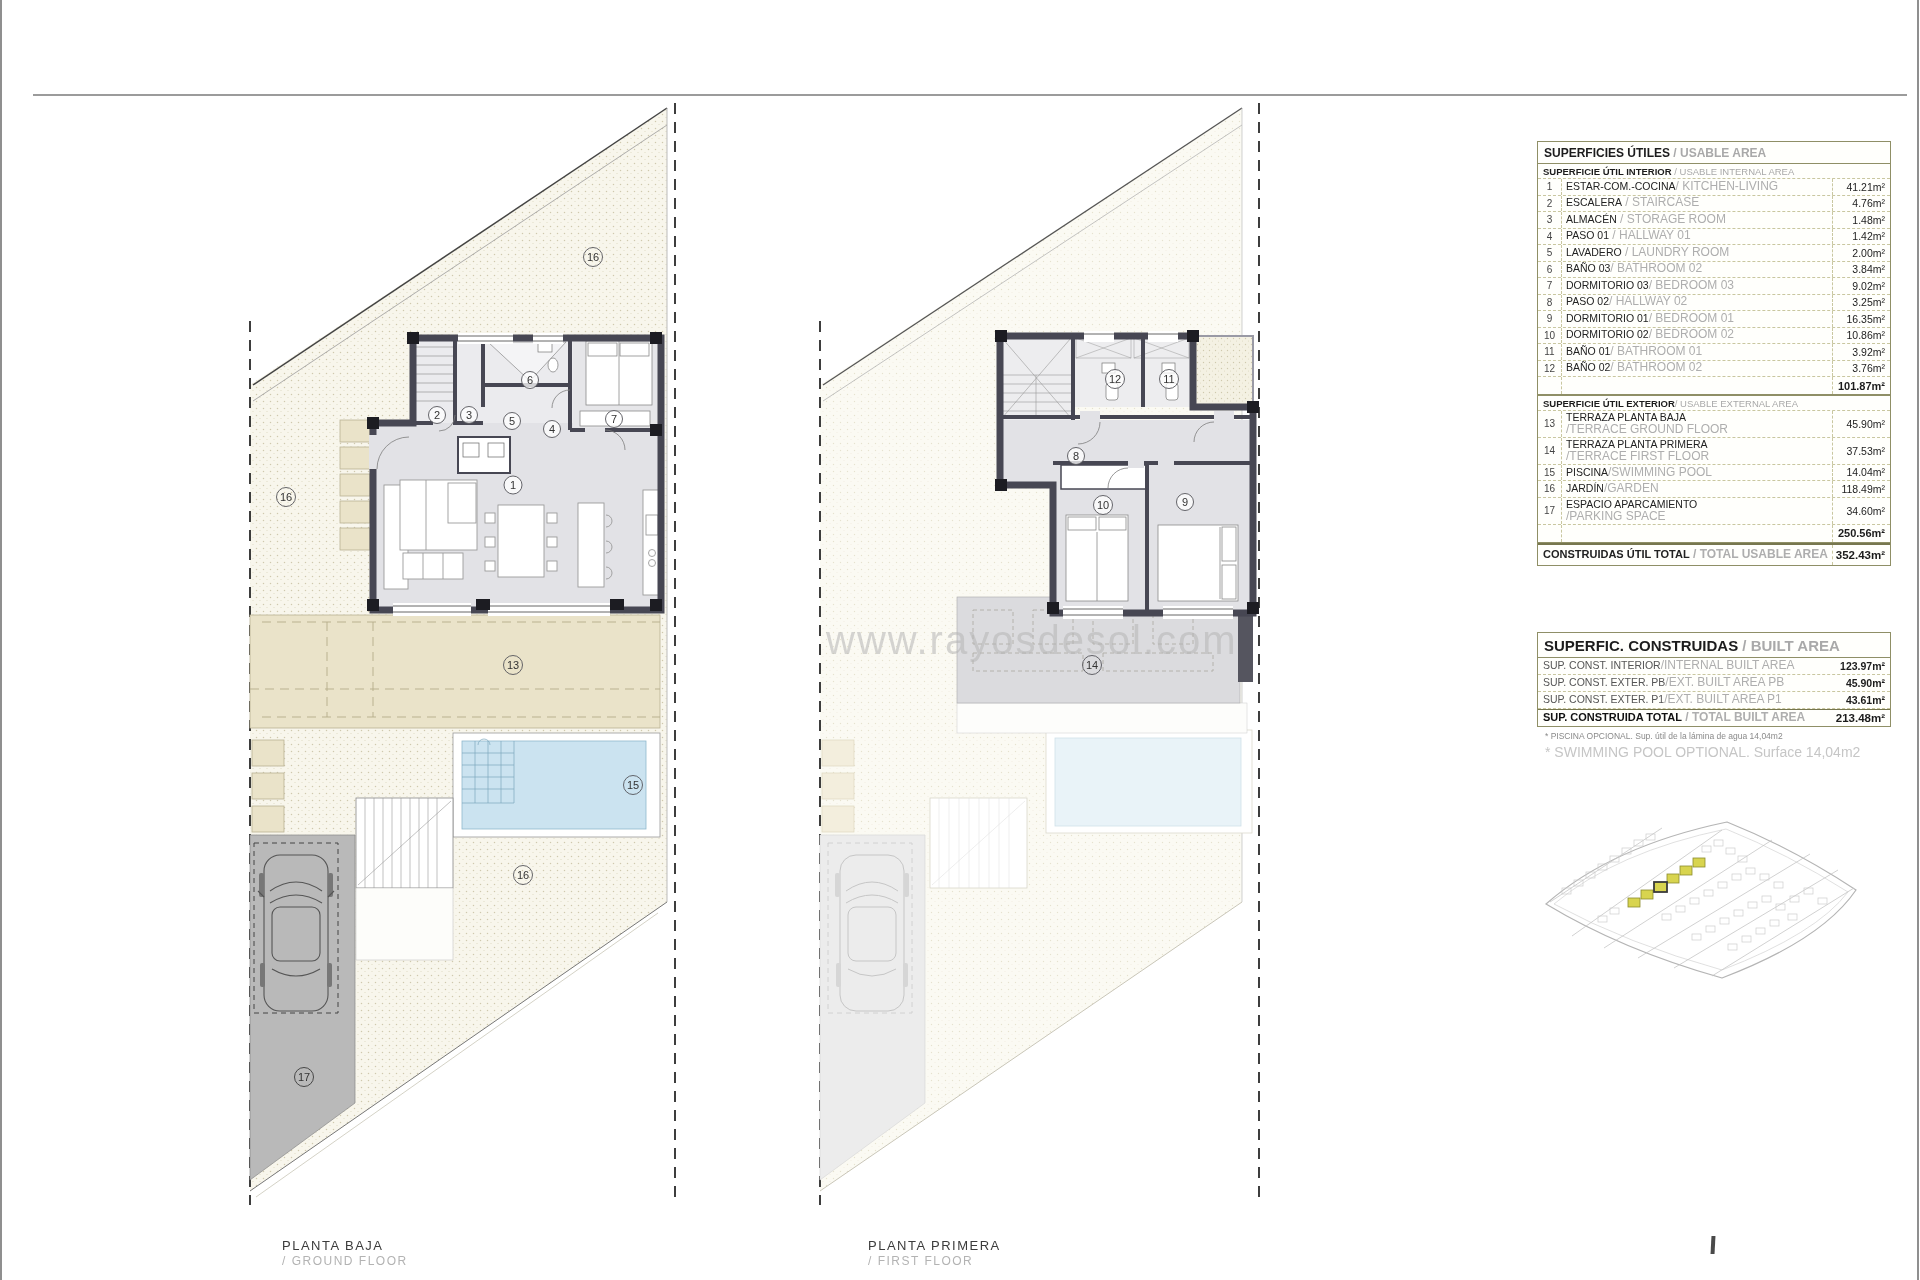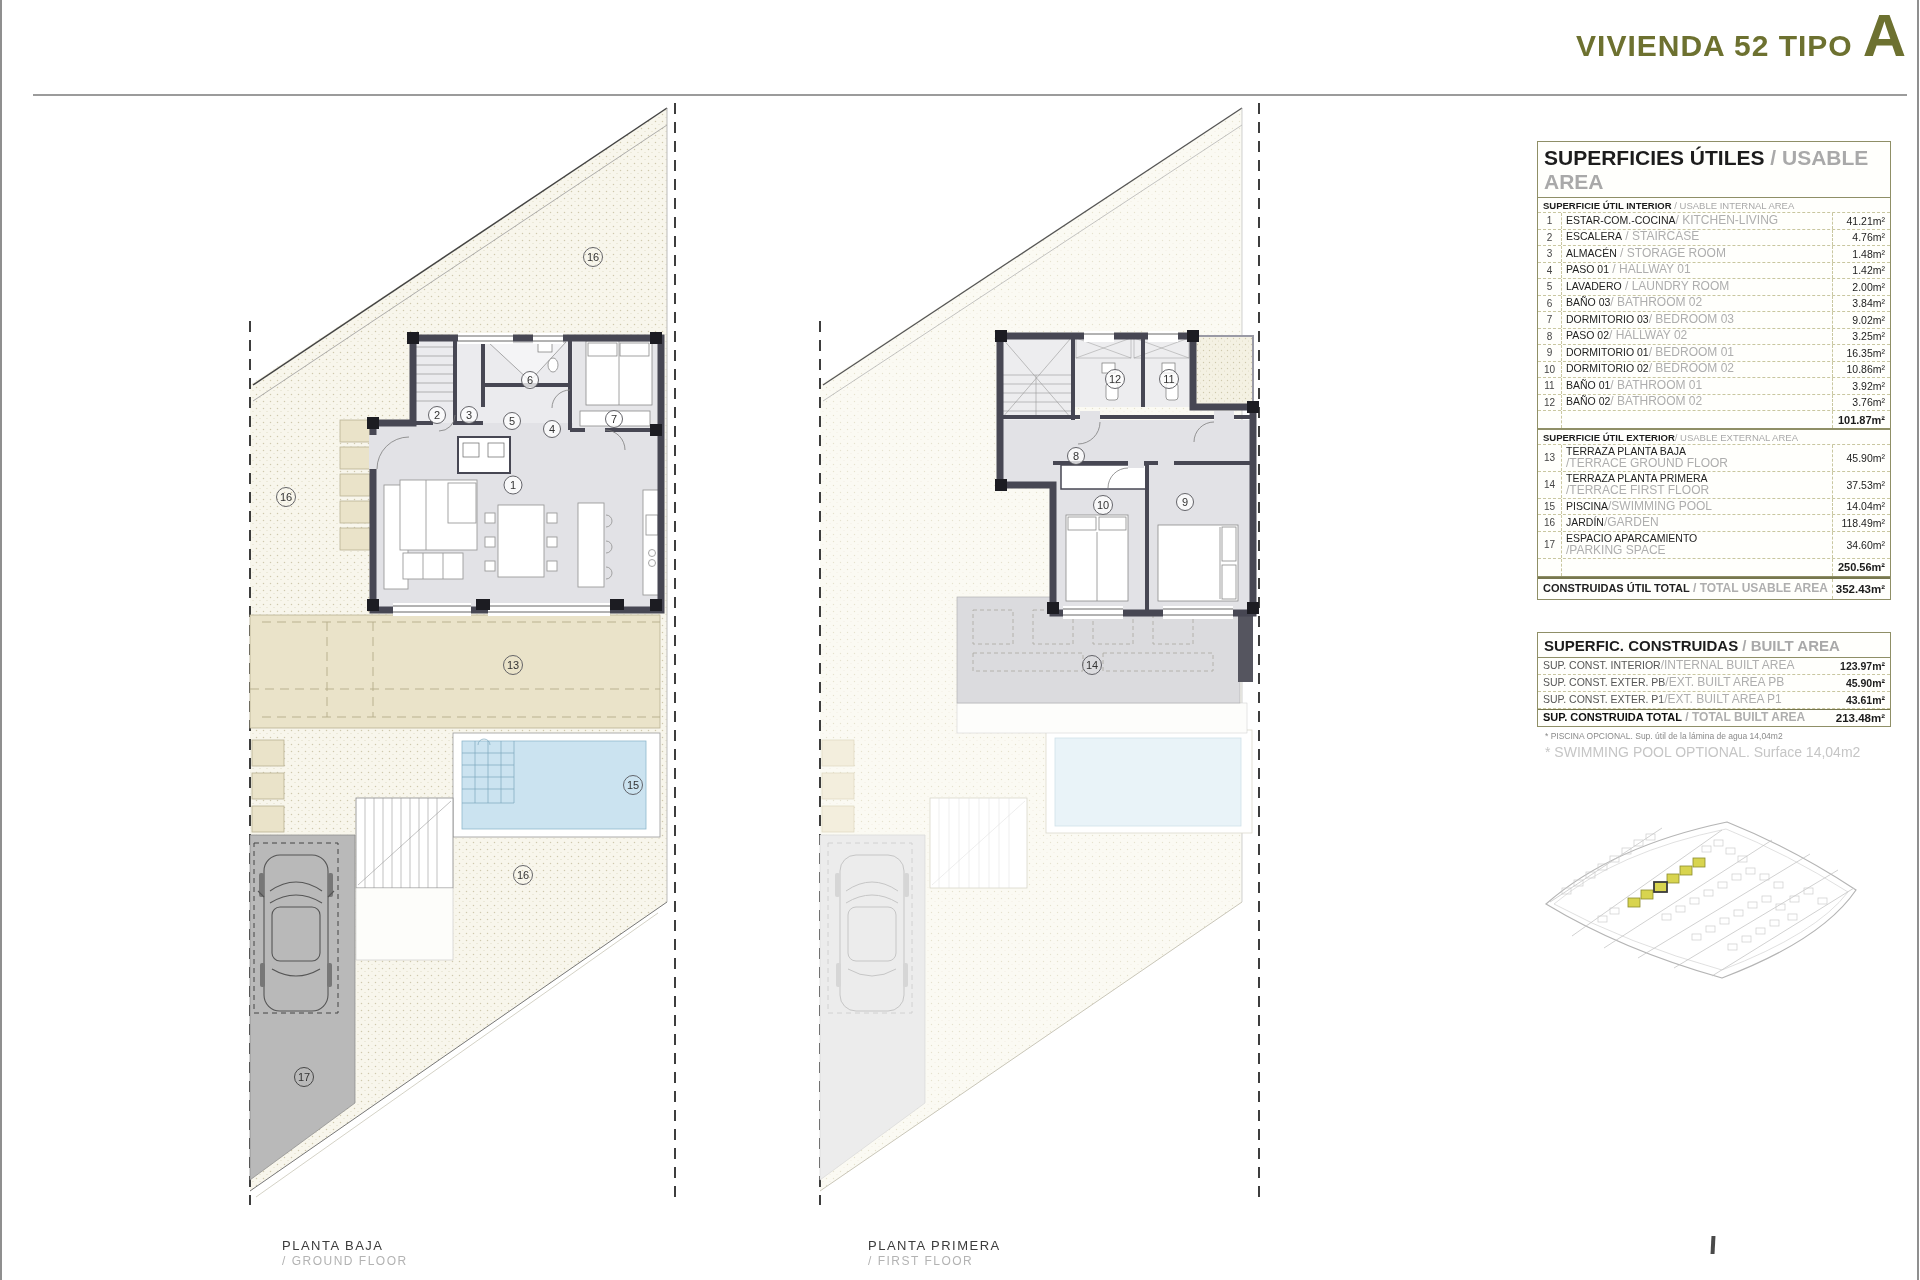--- a/index.html
+++ b/index.html
@@ -23,21 +23,21 @@
 
   
   .watermark{position:absolute;left:826px;top:618px;font-size:40px;color:#b5b5b5;opacity:.55;
              letter-spacing:2px;z-index:30;pointer-events:none;}
 
   
   .tbl{position:absolute;width:352px;background:#fffffc;border:1.5px solid #8f8f66;
        font-family:"Liberation Sans",sans-serif;}
   #usable-table{left:1537px;top:141px;}
   #built-table{left:1537px;top:632px;}
-  .tbl-title{padding:4px 6px 3px;border-bottom:1.5px solid #8f8f66;font-size:21px;font-weight:bold;color:#1c1c1c;}
+  .tbl-title{padding:4px 6px 3px;border-bottom:1.5px solid #8f8f66;font-size:12px;font-weight:bold;color:#1c1c1c;}
   .tbl-title .en{color:#a9a9a9;font-weight:bold;}
   .tbl-sub{padding:2px 5px 1px;font-size:9.5px;font-weight:bold;color:#1c1c1c;border-bottom:1px dashed #c9c7a0;}
   .tbl-sub .en{color:#a9a9a9;font-weight:normal;}
   .tbl-sub.ext{border-top:1.2px solid #8f8f66;}
   .tr{display:grid;grid-template-columns:24px 1fr 58px;align-items:center;
       border-bottom:1px dashed #c9c7a0;min-height:15.5px;}
   .td-num{font-size:10px;color:#444;text-align:center;border-right:1px dashed #c9c7a0;align-self:stretch;
           display:flex;align-items:center;justify-content:center;}
   .td-name{font-size:10.5px;color:#222;padding-left:4px;line-height:1.15;}
   .td-name .en{color:#aeaeae;font-size:12px;}
@@ -66,24 +66,20 @@
 </style>
 </head>
 <body>
 
 <div class="page">
 
   <div class="edge left"></div>
   <div class="edge right"></div>
   <div class="top-rule"></div>
 
-  <div class="title-wrap">
-    <span class="title-main">VIVIENDA 52 TIPO</span>
-    <span class="title-letter">A</span>
-  </div>
 
   <svg id="plan-gf" style="left:248px;top:85px;" width="430" height="1120" viewBox="0 0 430 1120">
     <defs>
       <pattern id="dg" width="7" height="7" patternUnits="userSpaceOnUse">
         <circle cx="1.5" cy="1.5" r="0.75" fill="#cfc9ad"></circle>
           <circle cx="5" cy="4.5" r="0.55" fill="#dcd7bf"></circle>
       </pattern>
       <rect id="plot" width="9" height="6" fill="none"></rect>
     </defs>
 
@@ -530,20 +526,21 @@
           <circle cx="297" cy="294" r="9.5" fill="#ffffff" fill-opacity="0.75" stroke="#55555a" stroke-width="0.9"></circle>
           <text x="297" y="298">12</text>
         </g>
       <g>
           <circle cx="274" cy="580" r="9.5" fill="none" stroke="#55555a" stroke-width="0.9"></circle>
           <text x="274" y="584">14</text>
         </g>
     </g>
   </svg>
 
+  <div class="watermark">www.rayosdesol.com</div>
 
   <div class="tbl" id="usable-table">
     <div class="tbl-title">
       <span>SUPERFICIES ÚTILES</span><span class="en"> / USABLE AREA</span>
     </div>
     <div class="tbl-sub">
       <span>SUPERFICIE ÚTIL INTERIOR</span><span class="en"> / USABLE INTERNAL AREA</span>
     </div>
 
     <div class="tr">

